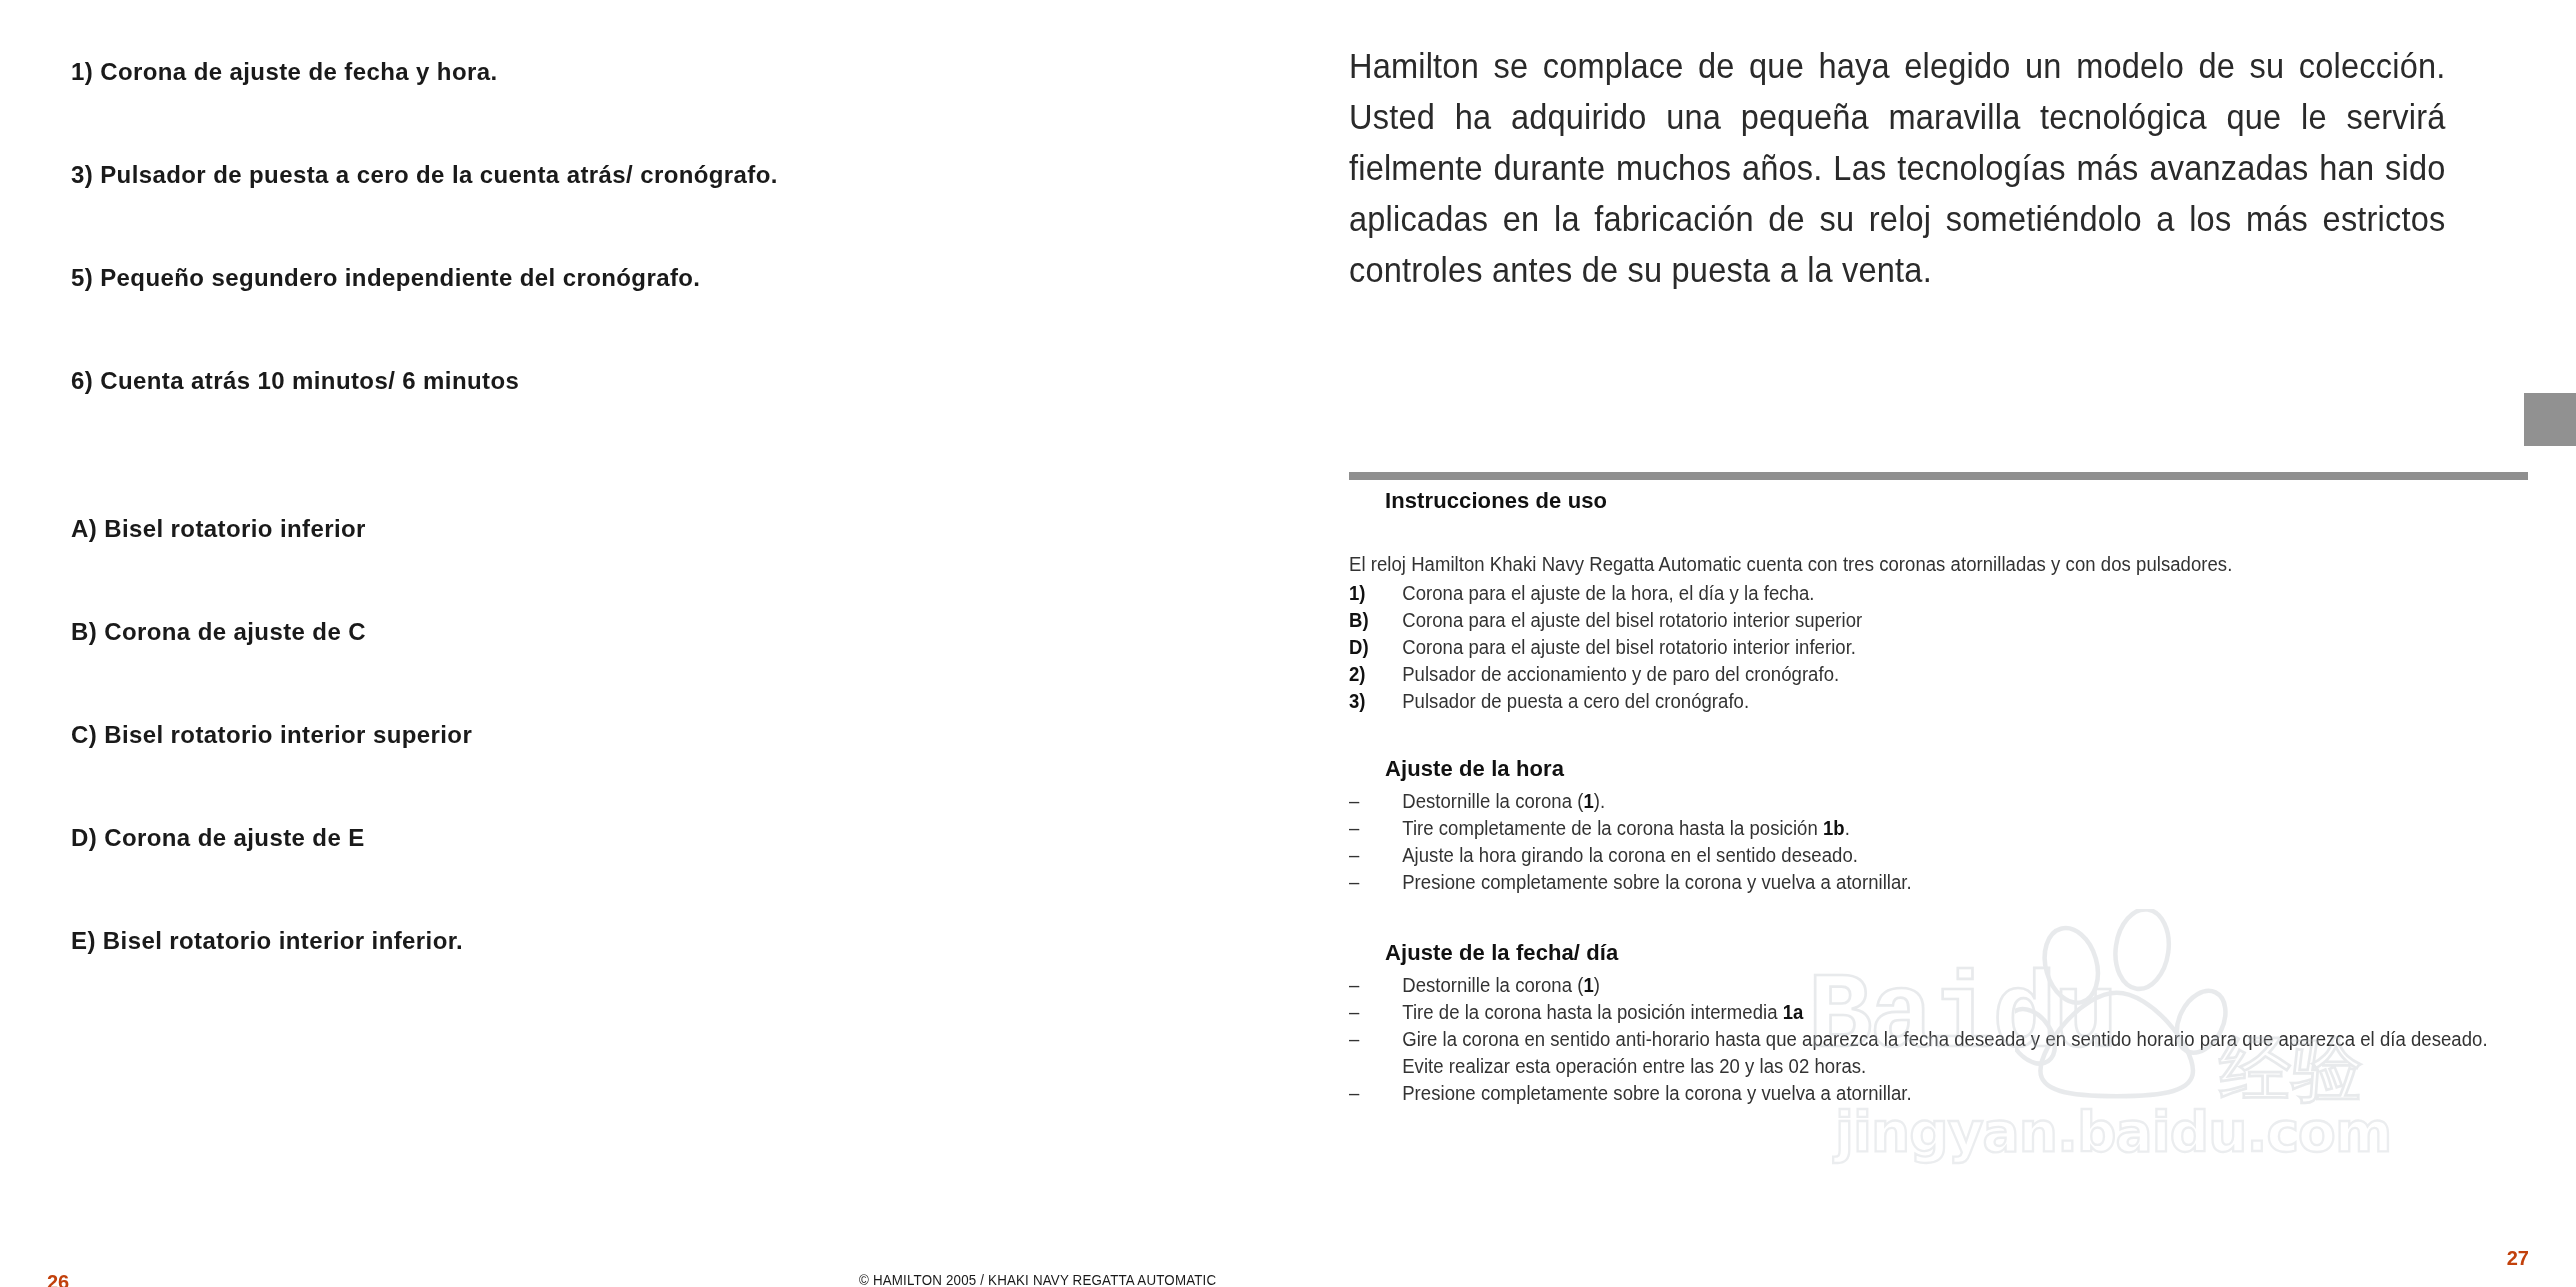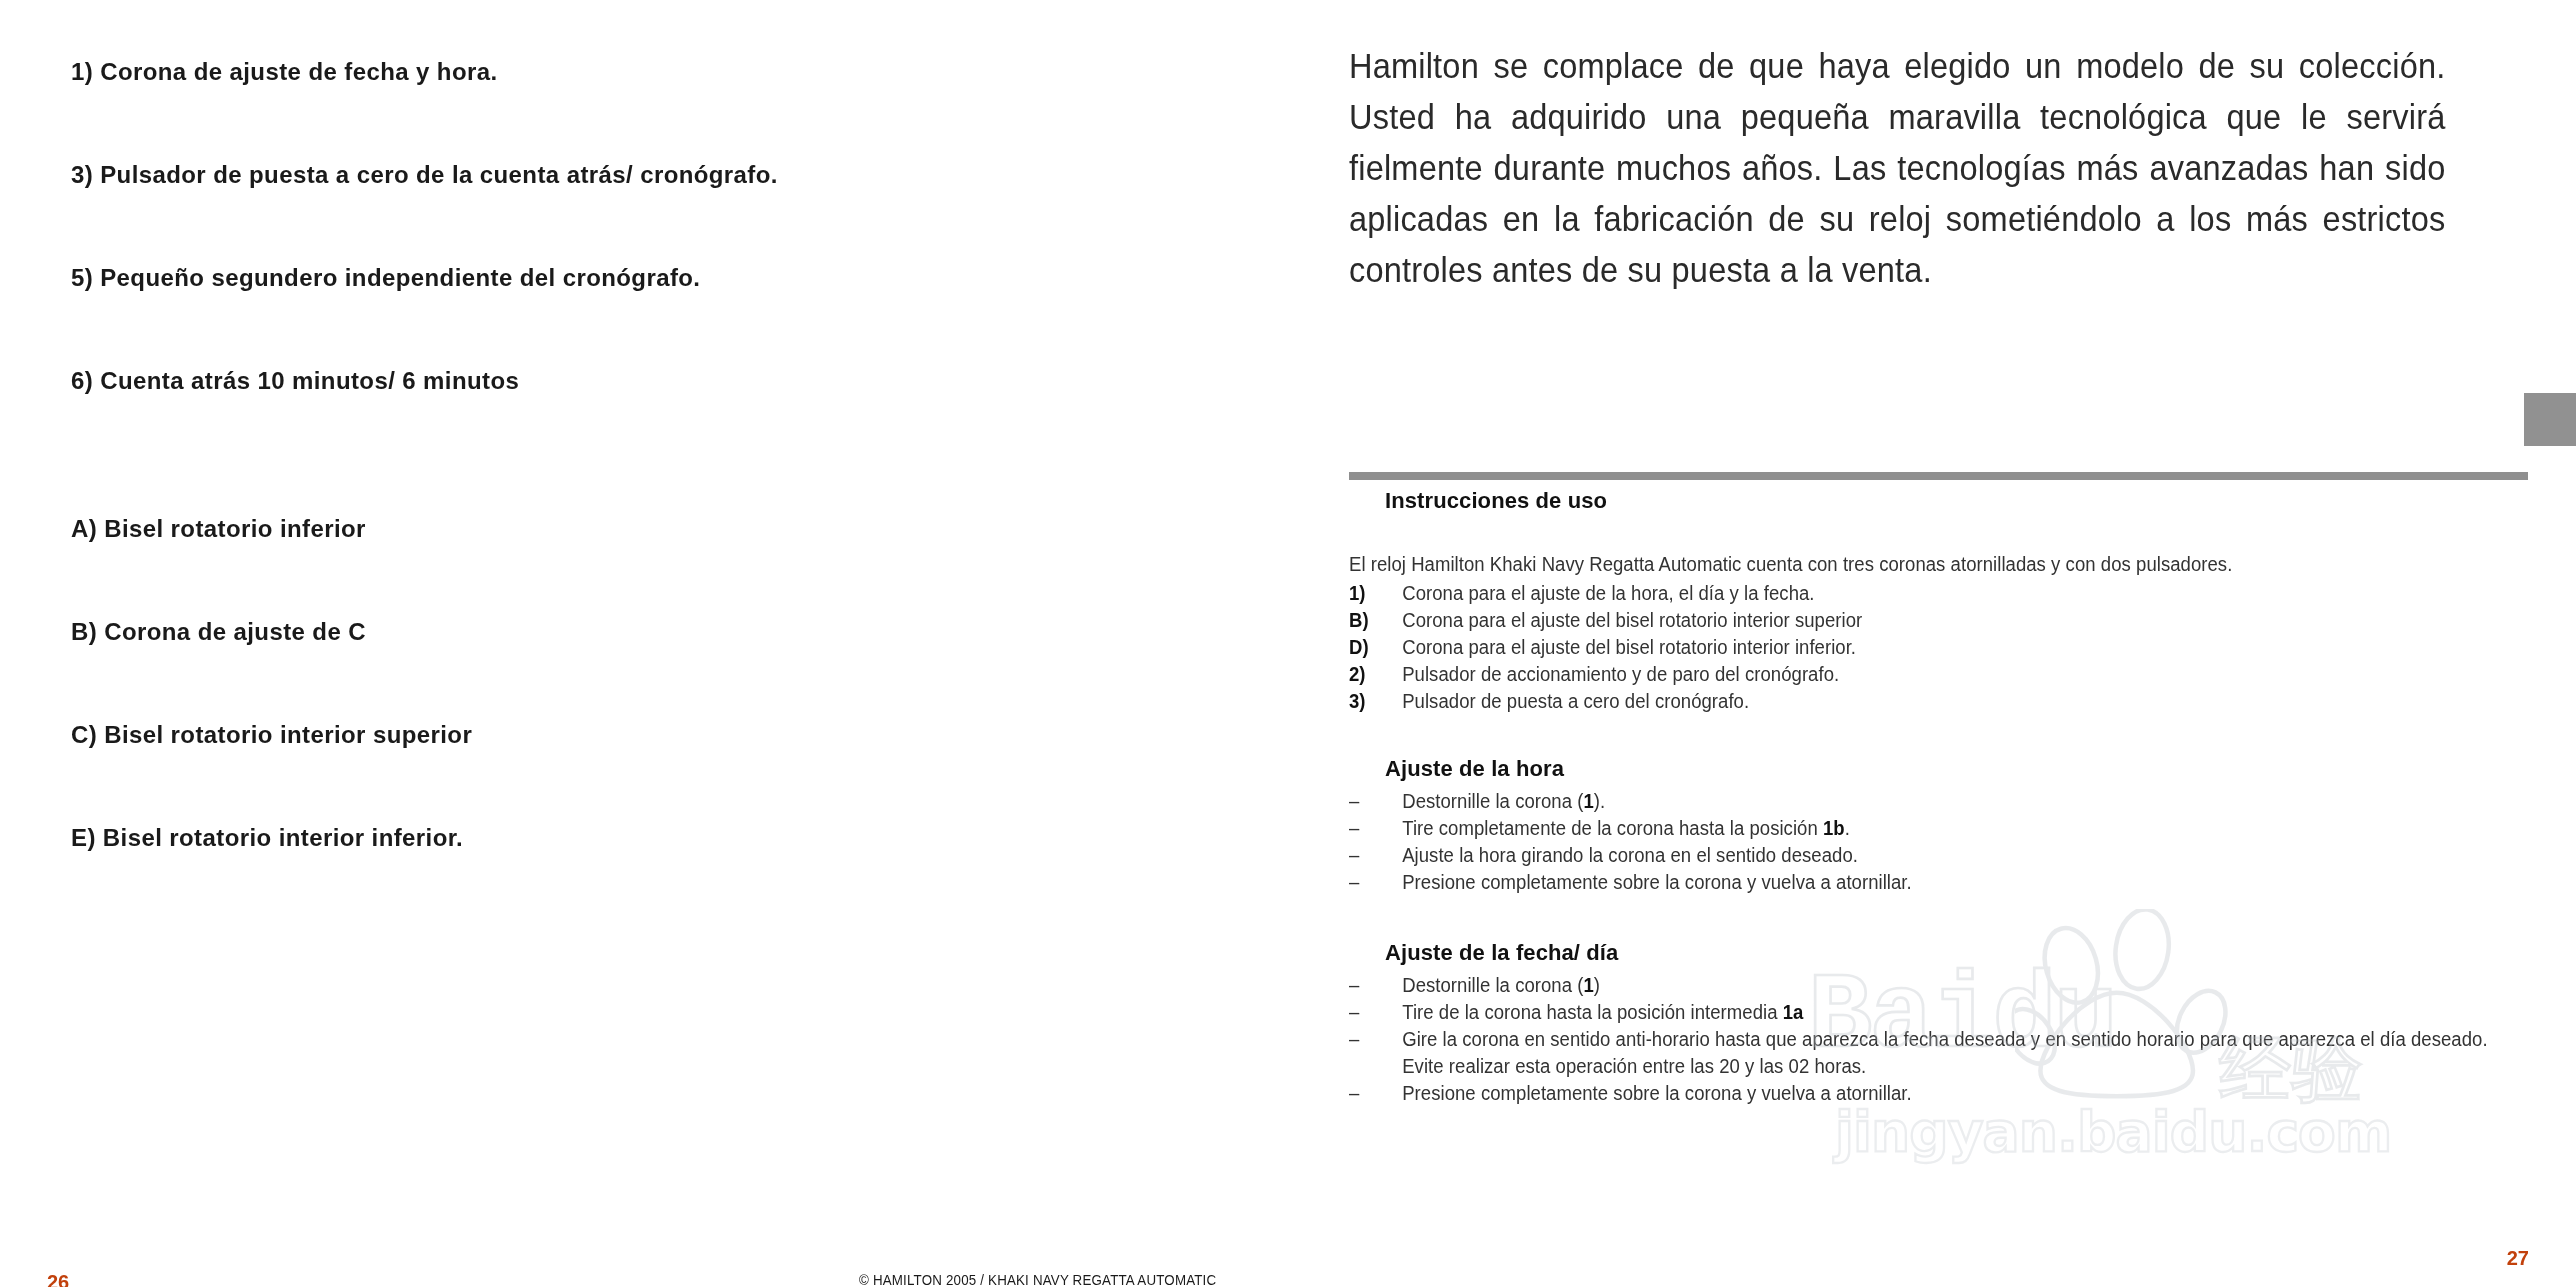--- a/index.html
+++ b/index.html
@@ -240,20 +240,21 @@
 
     <div class="callout-list">
       <div class="callout-item">1) Corona de ajuste de fecha y hora.</div>
       <div class="callout-item">3) Pulsador de puesta a cero de la cuenta atrás/ cronógrafo.</div>
       <div class="callout-item">5) Pequeño segundero independiente del cronógrafo.</div>
       <div class="callout-item">6) Cuenta atrás 10 minutos/ 6 minutos</div>
       <div class="callout-gap"></div>
       <div class="callout-item">A) Bisel rotatorio inferior</div>
       <div class="callout-item">B) Corona de ajuste de C</div>
       <div class="callout-item">C) Bisel rotatorio interior superior</div>
+      <div class="callout-item">D) Corona de ajuste de E</div>
       <div class="callout-item">E) Bisel rotatorio interior inferior.</div>
     </div>
 
     <div class="footer-pageno left">26</div>
     <div class="footer-copy lf">© HAMILTON 2005 / KHAKI NAVY REGATTA AUTOMATIC</div>
   </div>
 
   <div class="page page-right">
     <div class="right-inner">
 

